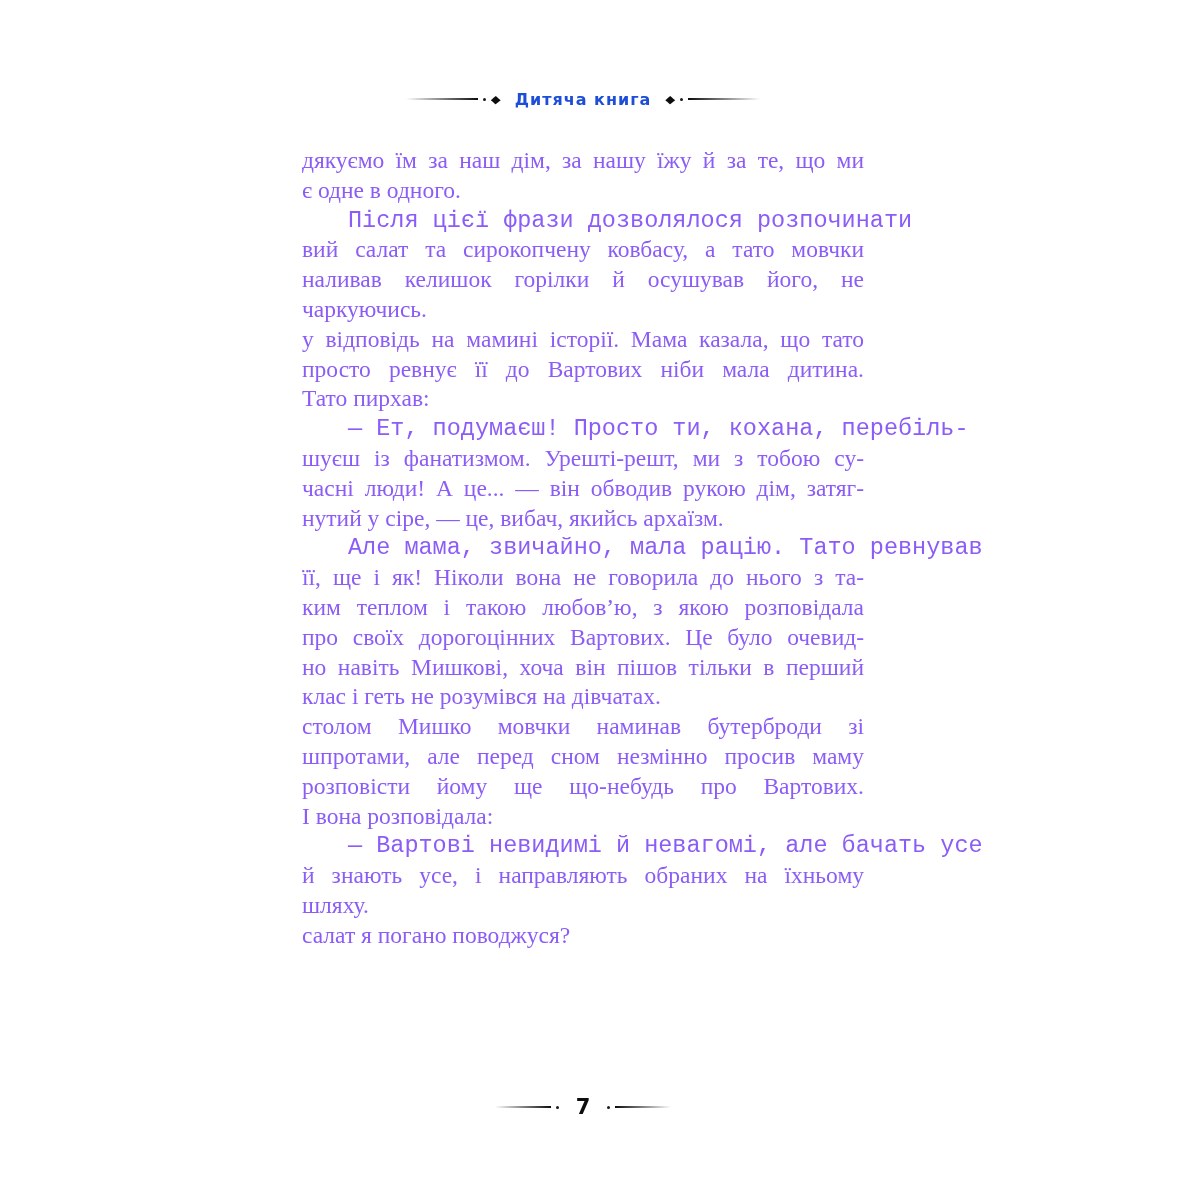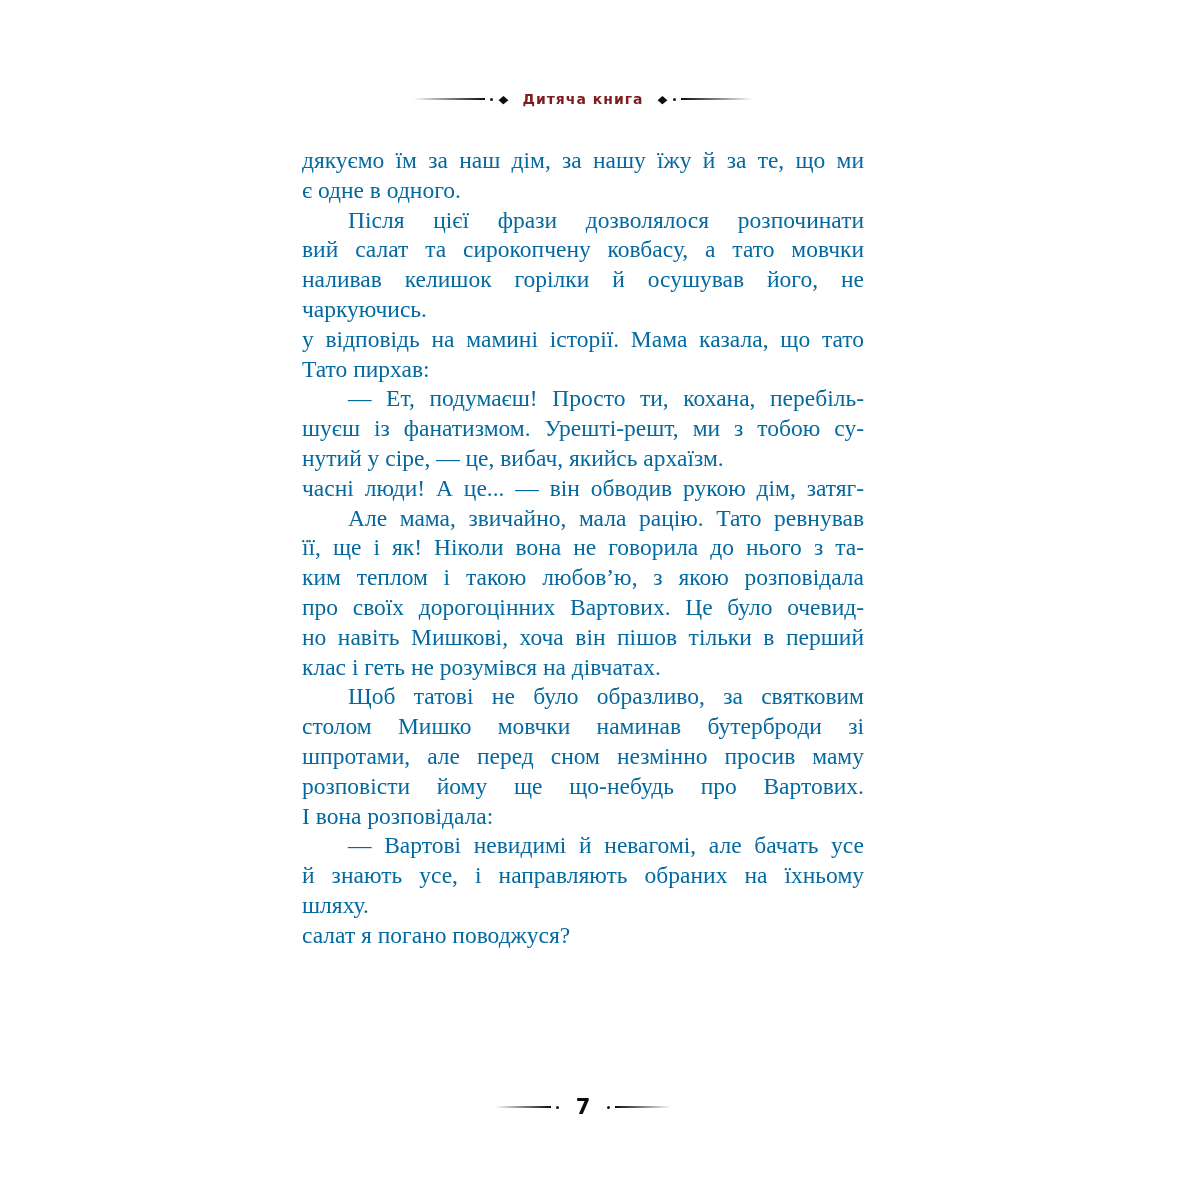--- a/index.html
+++ b/index.html
@@ -46,48 +46,49 @@
   .orn-diamond {
     font-family: "DejaVu Sans", sans-serif;
     font-size: 13px;
     line-height: 1;
     color: #0d0d0d;
     transform: scaleY(0.85);
   }
   .running-title {
     font-family: "DejaVu Sans", sans-serif;
     font-weight: bold;
-    font-size: 14px;
+    font-size: 16px;
     letter-spacing: 1px;
-    color: #7f1d1d;
+    color: #1d4ed8;
     margin: 0 14px;
     white-space: nowrap;
   }
 
   
   .text-block {
     position: absolute;
     top: 146px;
     left: 302px;
     width: 562px;
     font-size: 23.5px;
     line-height: 29.8px;
-    color: #0369a1;
+    color: #8b5cf6;
   }
   .text-block .line {
     text-align: justify;
     text-align-last: justify;
     white-space: nowrap;
     overflow: visible;
   }
   .text-block .line.last {
     text-align-last: left;
   }
   .text-block .line.indent {
     padding-left: 46px;
+    font-family: Liberation Mono, monospace;
   }
 
   
   .footer {
     position: absolute;
     top: 1092px;
     left: 302px;
     width: 562px;
     height: 30px;
     display: flex;
@@ -118,32 +119,32 @@
   </header>
 
   <main class="text-block">
       <div class="line">дякуємо їм за наш дім, за нашу їжу й за те, що ми</div>
       <div class="line last">є одне в одного.</div>
       <div class="line indent">Після цієї фрази дозволялося розпочинати</div>
       <div class="line">вий салат та сирокопчену ковбасу, а тато мовчки</div>
       <div class="line">наливав келишок горілки й осушував його, не</div>
       <div class="line last">чаркуючись.</div>
       <div class="line">у відповідь на мамині історії. Мама казала, що тато</div>
+      <div class="line">просто ревнує її до Вартових ніби мала дитина.</div>
       <div class="line last">Тато пирхав:</div>
       <div class="line indent">— Ет, подумаєш! Просто ти, кохана, перебіль-</div>
       <div class="line">шуєш із фанатизмом. Урешті-решт, ми з тобою су-</div>
+      <div class="line">часні люди! А це... — він обводив рукою дім, затяг-</div>
       <div class="line last">нутий у сіре, — це, вибач, якийсь архаїзм.</div>
-      <div class="line">часні люди! А це... — він обводив рукою дім, затяг-</div>
       <div class="line indent">Але мама, звичайно, мала рацію. Тато ревнував</div>
       <div class="line">її, ще і як! Ніколи вона не говорила до нього з та-</div>
       <div class="line">ким теплом і такою любов’ю, з якою розповідала</div>
       <div class="line">про своїх дорогоцінних Вартових. Це було очевид-</div>
       <div class="line">но навіть Мишкові, хоча він пішов тільки в перший</div>
       <div class="line last">клас і геть не розумівся на дівчатах.</div>
-      <div class="line indent">Щоб татові не було образливо, за святковим</div>
       <div class="line">столом Мишко мовчки наминав бутерброди зі</div>
       <div class="line">шпротами, але перед сном незмінно просив маму</div>
       <div class="line">розповісти йому ще що-небудь про Вартових.</div>
       <div class="line last">І вона розповідала:</div>
       <div class="line indent">— Вартові невидимі й невагомі, але бачать усе</div>
       <div class="line">й знають усе, і направляють обраних на їхньому</div>
       <div class="line last">шляху.</div>
       <div class="line last">салат я погано поводжуся?</div>
     </main>
 

